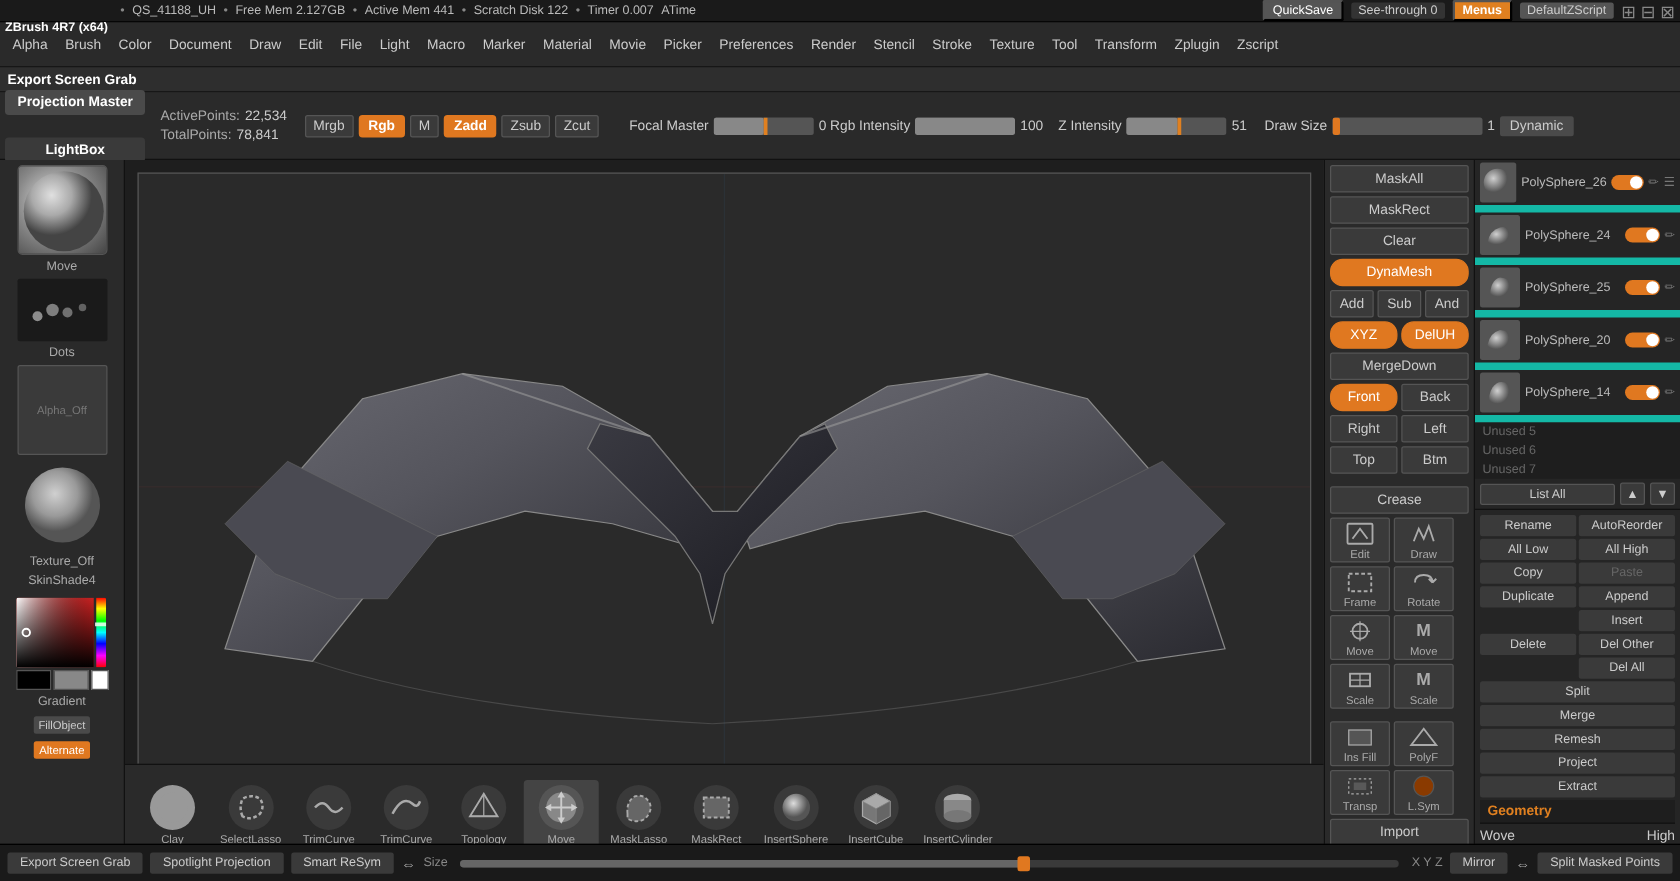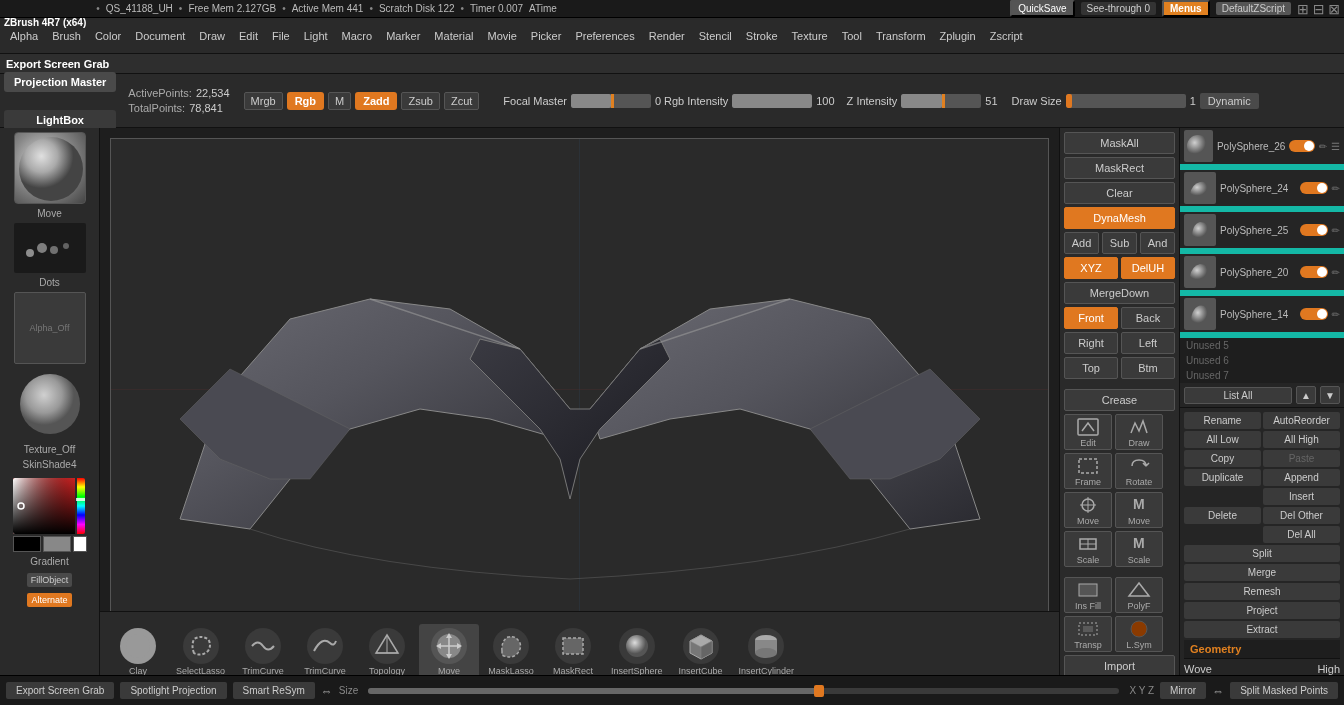--- a/index.html
+++ b/index.html
@@ -305,21 +305,21 @@
       background: #3a3a3a;
       color: #ccc;
       border: 1px solid #555;
       padding: 4px 6px;
       border-radius: 2px;
       font-size: 11px;
       cursor: pointer;
       text-align: center;
       width: 100%;
     }
-    .rp-btn.orange { background: #e07820; color: #fff; border-color: #e07820; }
+    .rp-btn.orange { background: #e07820; color: #fff; border-color: #e07820; border-radius: 10px; }
     .rp-btn-row { display: flex; gap: 3px; }
     .rp-btn-row .rp-btn { flex: 1; }
 
     
     .icon-btn {
       width: 48px;
       height: 36px;
       background: #3a3a3a;
       border: 1px solid #555;
       border-radius: 2px;

